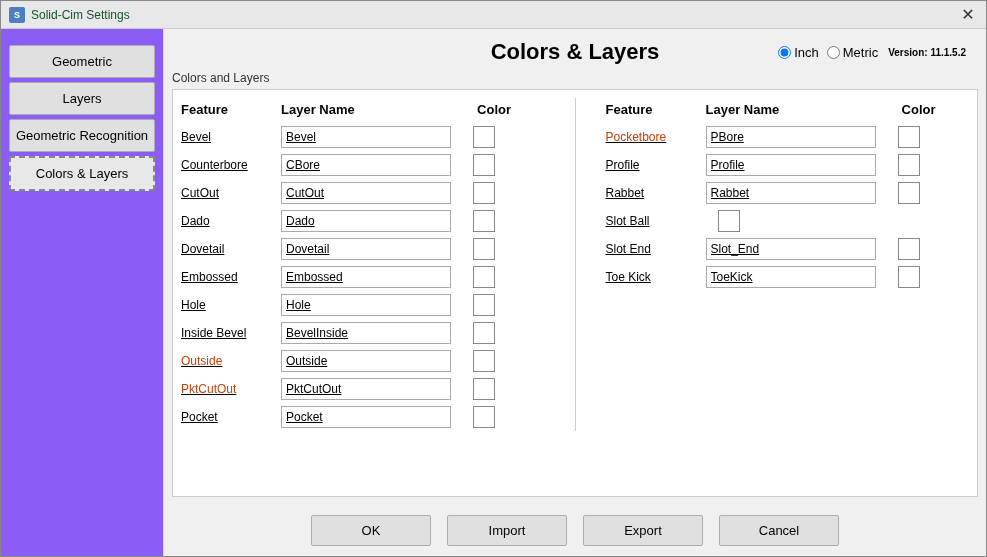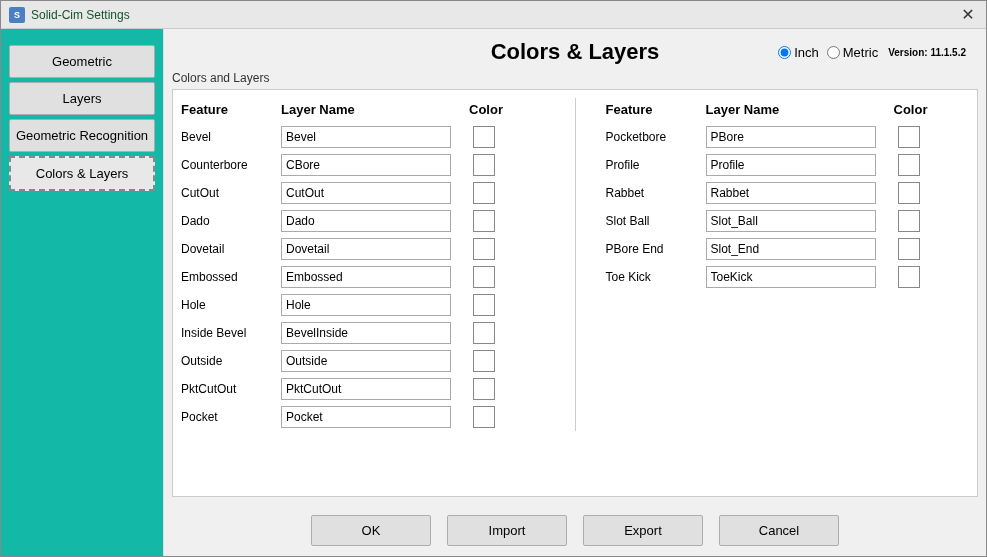--- a/index.html
+++ b/index.html
@@ -62,21 +62,21 @@
       border: none;
       background: none;
     }
     .content {
       display: flex;
       flex: 1;
       overflow: hidden;
     }
     .sidebar {
       width: 163px;
-      background: #14b8a6;
+      background: #8b5cf6;
       padding: 10px 8px;
       display: flex;
       flex-direction: column;
       gap: 4px;
       border-right: 1px solid #ddd;
       padding-top: 16px;
     }
     .sidebar-btn {
       background: #e0e0e0;
       border: 1px solid #adadad;
@@ -158,33 +158,34 @@
       display: grid;
       grid-template-columns: 100px 180px 50px;
       padding: 4px 0 6px 0;
       border-bottom: none;
     }
     .col-header {
       font-weight: bold;
       font-size: 13px;
       text-align: left;
     }
-    .col-header.center { text-align: center; }
+    .col-header.center { text-align: right; }
     .feature-row {
       display: grid;
       grid-template-columns: 100px 180px 50px;
       align-items: center;
       padding: 3px 0;
       gap: 0;
+      text-decoration: underline;
     }
     .feature-name {
       font-size: 12px;
       color: #000;
     }
-    .feature-name.orange { color: #000000; }
+    .feature-name.orange { color: #c2410c; }
     .layer-input {
       border: 1px solid #aaa;
       padding: 2px 4px;
       font-size: 12px;
       width: 170px;
       height: 22px;
       background: white;
       color: #000;
     }
     .color-box {
@@ -349,25 +350,24 @@
     <input type="text" class="layer-input" value="Profile" style="">
     <div class="color-box"></div>
   </div>
                 <div class="feature-row">
     <span class="feature-name">Rabbet</span>
     <input type="text" class="layer-input" value="Rabbet" style="">
     <div class="color-box"></div>
   </div>
                 <div class="feature-row">
     <span class="feature-name">Slot Ball</span>
-    <input type="text" class="layer-input" value="Slot_Ball" style="">
-    <div class="color-box"></div>
-  </div>
-                <div class="feature-row">
-    <span class="feature-name">PBore End</span>
+    <div class="color-box"></div>
+  </div>
+                <div class="feature-row">
+    <span class="feature-name">Slot End</span>
     <input type="text" class="layer-input" value="Slot_End" style="">
     <div class="color-box"></div>
   </div>
                 <div class="feature-row">
     <span class="feature-name">Toe Kick</span>
     <input type="text" class="layer-input" value="ToeKick" style="">
     <div class="color-box"></div>
   </div>
               </div>
           </div>

